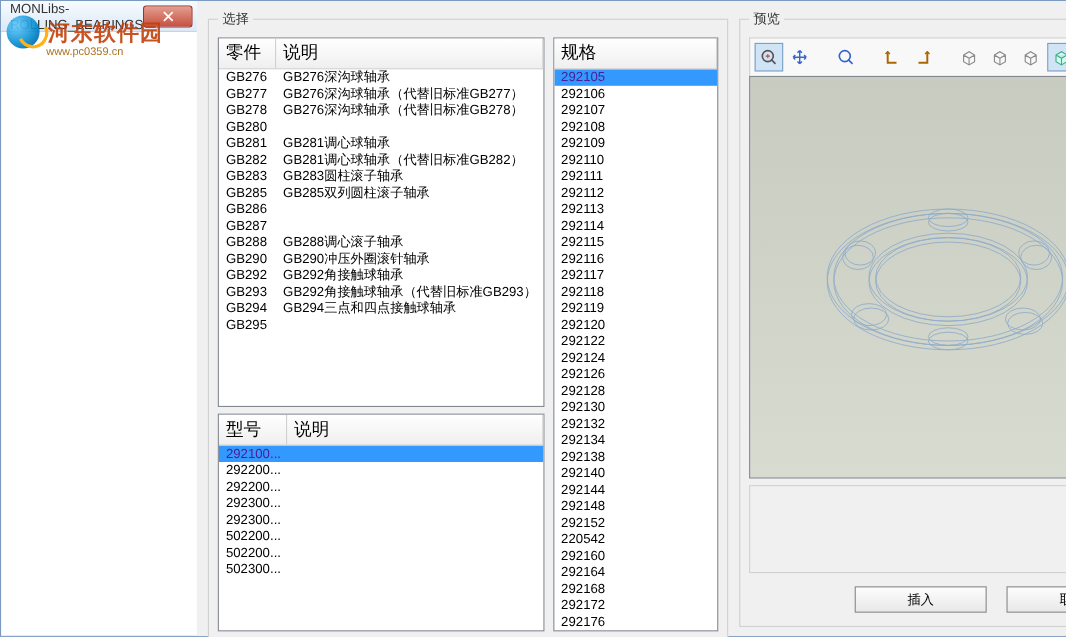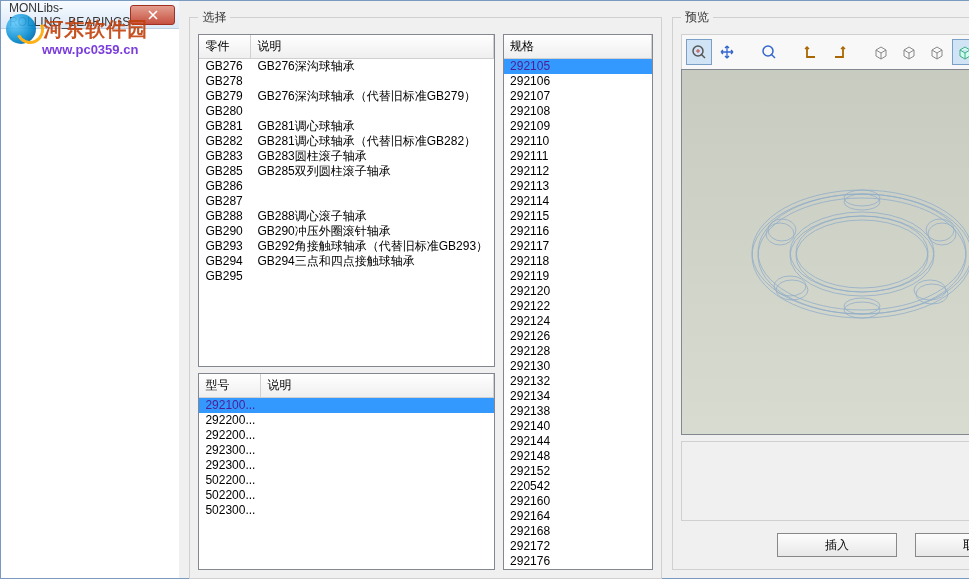--- a/index.html
+++ b/index.html
@@ -12,21 +12,21 @@
 .left-panel { flex: 1.4; display: flex; flex-direction: column; }
 .right-panel { width: 380px; display: flex; flex-direction: column; }
 fieldset { border: 1px solid #d0d0d0; padding: 8px; background: #f0f0f0; }
 fieldset.select-panel { flex: 1; display: flex; flex-direction: column; }
 fieldset.preview-panel { flex: 1; display: flex; flex-direction: column; }
 legend { font-size: 12px; padding: 0 4px; color: #333; }
 .panel-row { display: flex; gap: 8px; flex: 1; min-height: 0; }
 .panel-col { display: flex; flex-direction: column; gap: 6px; }
 .list-container { border: 1px solid #828790; background: #fff; overflow-y: scroll; overflow-x: hidden; }
 .list-header { display: flex; background: linear-gradient(#fff, #efefef); border-bottom: 1px solid #d0d0d0; position: sticky; top: 0; }
-.list-header .col { padding: 3px 6px; border-right: 1px solid #d0d0d0; font-size: 12px; }
+.list-header .col { padding: 3px 6px; border-right: 1px solid #d0d0d0; font-size: 16px; }
 .list-body { }
 .list-row { display: flex; padding: 0px 0; cursor: default; font-size: 12px; line-height: 15px; }
 .list-row.selected { background: #3399ff; color: #4c1d95; }
 .list-row .col { padding: 0 6px; white-space: nowrap; overflow: hidden; }
 .parts-list { flex: 1.5; }
 .parts-list .col1 { width: 52px; }
 .parts-list .col2 { flex: 1; }
 .models-list { flex: 1; }
 .models-list .col1 { width: 62px; }
 .models-list .col2 { flex: 1; }
@@ -37,21 +37,21 @@
 .tb-btn.active { border: 1px solid #7aa0c8; background: #d0e4f5; }
 .tb-spacer { width: 12px; }
 .preview-view { flex: 1; background: linear-gradient(#c8cbc0, #d8dbd0); border: 1px solid #828790; position: relative; min-height: 280px; }
 .preview-info { height: 80px; background: #f0f0f0; border: 1px solid #d0d0d0; margin-top: 6px; }
 .button-row { display: flex; justify-content: flex-end; gap: 18px; padding: 12px 8px 4px; }
 .btn { width: 120px; height: 24px; background: linear-gradient(#fdfdfd, #e8e8e8); border: 1px solid #888; cursor: pointer; font-size: 12px; }
 .watermark { position: absolute; top: 14px; left: 6px; pointer-events: none; opacity: 0.9; }
 .watermark .logo { width: 30px; height: 30px; background: radial-gradient(circle at 30% 30%, #6cf, #08c 60%, #048); border-radius: 50%; display: inline-block; vertical-align: middle; position: relative; }
 .watermark .logo::before { content: ""; position: absolute; left: 10px; top: 2px; width: 22px; height: 22px; border: 3px solid #fa0; border-left-color: transparent; border-top-color: transparent; border-radius: 50%; transform: rotate(20deg); }
 .watermark .text1 { font-size: 20px; font-weight: bold; color: #c2410c; letter-spacing: 1px; display: inline-block; vertical-align: middle; margin-left: 4px; }
-.watermark .text2 { font-size: 13px; color: #6d28d9; display: block; margin-left: 36px; margin-top: -2px; font-weight: bold; }
+.watermark .text2 { font-size: 10px; color: #a16207; display: block; margin-left: 36px; margin-top: -2px; font-weight: normal; }
 .bearing-svg { position: absolute; top: 50%; left: 50%; transform: translate(-50%, -50%); }
 ::-webkit-scrollbar { width: 17px; }
 ::-webkit-scrollbar-track { background: #f0f0f0; border-left: 1px solid #ddd; }
 ::-webkit-scrollbar-thumb { background: #cdcdcd; border: 1px solid #aaa; }
 ::-webkit-scrollbar-button { background: #f0f0f0; height: 17px; border: 1px solid #ccc; }
 </style>
 </head>
 <body>
 
 <div class="window">
@@ -76,25 +76,26 @@
               <div class="list-header">
                 <div class="col col1">零件</div>
                 <div class="col col2">说明</div>
               </div>
               <div class="list-body" id="parts-body">
                   <div class="list-row">
                     <div class="col col1">GB276</div>
                     <div class="col col2">GB276深沟球轴承</div>
                   </div>
                   <div class="list-row">
+                    <div class="col col1">GB277</div>
+                    <div class="col col2">GB276深沟球轴承（代替旧标准GB277）</div>
+                  </div>
+                  <div class="list-row">
                     <div class="col col1">GB278</div>
-                  </div>
-                  <div class="list-row">
-                    <div class="col col1">GB279</div>
-                    <div class="col col2">GB276深沟球轴承（代替旧标准GB279）</div>
+                    <div class="col col2">GB276深沟球轴承（代替旧标准GB278）</div>
                   </div>
                   <div class="list-row">
                     <div class="col col1">GB280</div>
                     <div class="col col2"></div>
                   </div>
                   <div class="list-row">
                     <div class="col col1">GB281</div>
                     <div class="col col2">GB281调心球轴承</div>
                   </div>
                   <div class="list-row">
@@ -116,20 +117,24 @@
                   <div class="list-row">
                     <div class="col col1">GB287</div>
                   </div>
                   <div class="list-row">
                     <div class="col col1">GB288</div>
                     <div class="col col2">GB288调心滚子轴承</div>
                   </div>
                   <div class="list-row">
                     <div class="col col1">GB290</div>
                     <div class="col col2">GB290冲压外圈滚针轴承</div>
+                  </div>
+                  <div class="list-row">
+                    <div class="col col1">GB292</div>
+                    <div class="col col2">GB292角接触球轴承</div>
                   </div>
                   <div class="list-row">
                     <div class="col col1">GB293</div>
                     <div class="col col2">GB292角接触球轴承（代替旧标准GB293）</div>
                   </div>
                   <div class="list-row">
                     <div class="col col1">GB294</div>
                     <div class="col col2">GB294三点和四点接触球轴承</div>
                   </div>
                   <div class="list-row">

